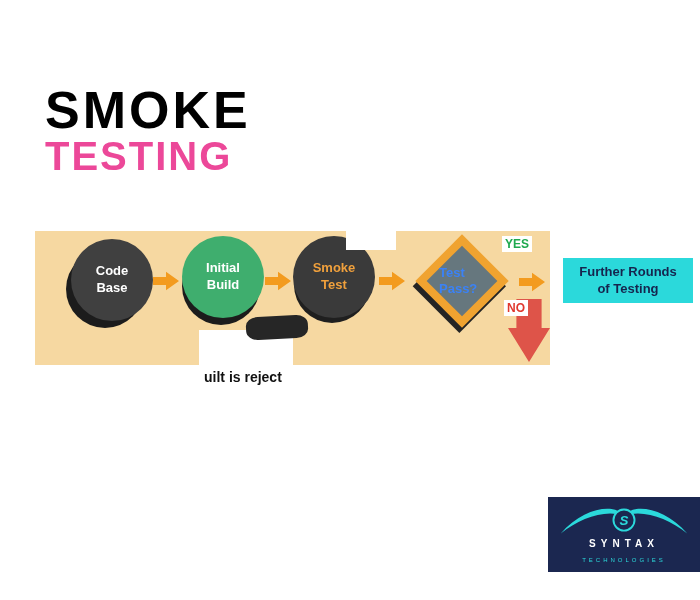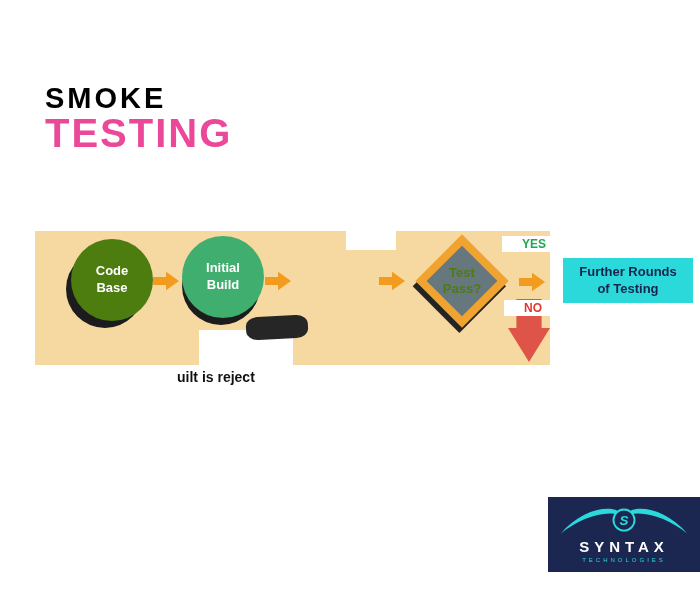--- a/index.html
+++ b/index.html
@@ -3,53 +3,53 @@
 <meta charset="utf-8">
 <style>
   html,body { margin:0; padding:0; background:#ffffff; }
   .canvas {
     position:relative; width:700px; height:600px; background:#ffffff;
     font-family:"Liberation Sans", sans-serif; overflow:hidden;
   }
 
   
   .title { position:absolute; left:45px; top:84px; }
-  .t1 { font-size:29px; font-weight:bold; letter-spacing:3px; line-height:1.0; color:#000000; }
+  .t1 { font-size:52px; font-weight:bold; letter-spacing:3px; line-height:1.0; color:#000000; }
   .t2 { font-size:40px; font-weight:bold; letter-spacing:2px; line-height:1.0; color:#ec4899; }
 
   
   .band { position:absolute; left:35px; top:231px; width:515px; height:134px; background:#F6D8A1; }
 
   
   .node { position:absolute; display:flex; align-items:center; justify-content:center; text-align:center; box-sizing:border-box; }
   .circle { width:82px; height:82px; border-radius:50%; font-size:13px; font-weight:bold; line-height:1.3; padding:0 10px; }
-  .c-gray  { left:71px;  top:239px; background:#4d7c0f; color:#ffffff; box-shadow:-7px 9px 0 -2px #1c1c1c;justify-content:flex-end; }
+  .c-gray  { left:71px;  top:239px; background:#404040; color:#ffffff; box-shadow:-7px 9px 0 -2px #1c1c1c;justify-content:flex-end; }
   .c-green { left:182px; top:236px; background:#3FAE6E; color:#ffffff; box-shadow:-2px 9px 0 -2px #1c1c1c; }
   .c-dark  { left:293px; top:236px; background:#3A3A3A; color:#F0A03C; box-shadow:-2px 8px 0 -3px #1f1f1f; }
 
   
   .arrow { position:absolute; width:26px; height:22px; background:#F39B1E;
            clip-path:polygon(0 32%, 50% 32%, 50% 8%, 100% 50%, 50% 92%, 50% 68%, 0 68%); }
   .a1 { left:153px; top:270px; }
   .a2 { left:265px; top:270px; }
   .a3 { left:379px; top:270px; }
   .a4 { left:519px; top:271px; }
 
   
   .diamond-wrap { position:absolute; left:415px; top:234px; width:94px; height:94px; }
   .dm { position:absolute; left:50%; top:50%; }
   .dm-shadow { width:66px; height:66px; background:#242424; transform:translate(-54%,-42%) rotate(45deg); }
   .dm-outer  { width:66px; height:66px; background:#F0A330; transform:translate(-50%,-50%) rotate(45deg); }
   .dm-inner  { width:50px; height:50px; background:#66777E; transform:translate(-50%,-50%) rotate(45deg); }
   .dm-label  { position:absolute; left:0; right:0; top:50%; transform:translateY(-50%);
-               color:#4d7c0f; font-weight:bold; font-size:13px; line-height:1.25;
-               text-align:center; padding:0 24px; }
+               color:#3b82f6; font-weight:bold; font-size:13px; line-height:1.25;
+               padding:0 24px; }
 
   
-  .chip { position:absolute; background:#ffffff; font-weight:bold; font-size:12px; padding:1px 20px; z-index:3; }
+  .chip { position:absolute; background:#ffffff; font-weight:bold; font-size:12px; padding:1px 3px; z-index:3; }
   .yes-chip { left:502px; top:236px; color:#1FA94F; }
   .no-chip  { left:504px; top:300px; color:#E0382E; }
 
   
   .reject-arrow { position:absolute; left:508px; top:299px; width:42px; height:63px; background:#DE5449;
                   clip-path:polygon(20% 0, 80% 0, 80% 46%, 100% 46%, 50% 100%, 0 46%, 20% 46%); }
 
   
   .result-box { position:absolute; left:563px; top:258px; width:130px; height:45px; background:#2BD9DB;
                 color:#16254E; display:flex; align-items:center; justify-content:center; text-align:center;
@@ -58,27 +58,27 @@
   
   .patch { position:absolute; background:#ffffff; z-index:1; }
   .patch-a { left:199px; top:330px; width:94px; height:36px; }
   .patch-b { left:346px; top:229px; width:50px; height:21px; }
 
   
   .blob { position:absolute; left:246px; top:316px; width:62px; height:23px; background:#262626;
           border-radius:12px / 9px; transform:rotate(-3deg); z-index:2; }
 
   
-  .reject-note { position:absolute; left:177px; top:369px; font-size:14px; font-weight:bold; color:#111111; }
+  .reject-note { position:absolute; left:204px; top:369px; font-size:14px; font-weight:bold; color:#111111; }
 
   
   .logo { position:absolute; left:548px; top:497px; width:152px; height:75px; background:#1B2750; }
   .logo svg { position:absolute; left:6px; top:2px; width:140px; height:46px; }
   .brand { position:absolute; left:0; right:0; top:41px; text-align:center; color:#ffffff;
-           font-weight:bold; font-size:15px; letter-spacing:5px; }
+           font-weight:bold; font-size:10px; letter-spacing:5px; }
   .tagline { position:absolute; left:0; right:0; top:60px; text-align:center; color:#2BD9DB;
              font-size:6px; letter-spacing:3px; }
 </style>
 </head>
 <body>
 
 <div class="canvas">
 
   <header class="title">
     <div class="t1">SMOKE</div>
@@ -92,20 +92,23 @@
   </div>
 
   <div class="arrow a1"></div>
 
   <div class="node circle c-green">
     <span>Initial Build</span>
   </div>
 
   <div class="arrow a2"></div>
 
+  <div class="node circle c-dark">
+    <span>Smoke Test</span>
+  </div>
 
   <div class="arrow a3"></div>
 
   <div class="diamond-wrap">
     <div class="dm dm-shadow"></div>
     <div class="dm dm-outer"></div>
     <div class="dm dm-inner"></div>
     <span class="dm-label">Test Pass?</span>
   </div>
 

